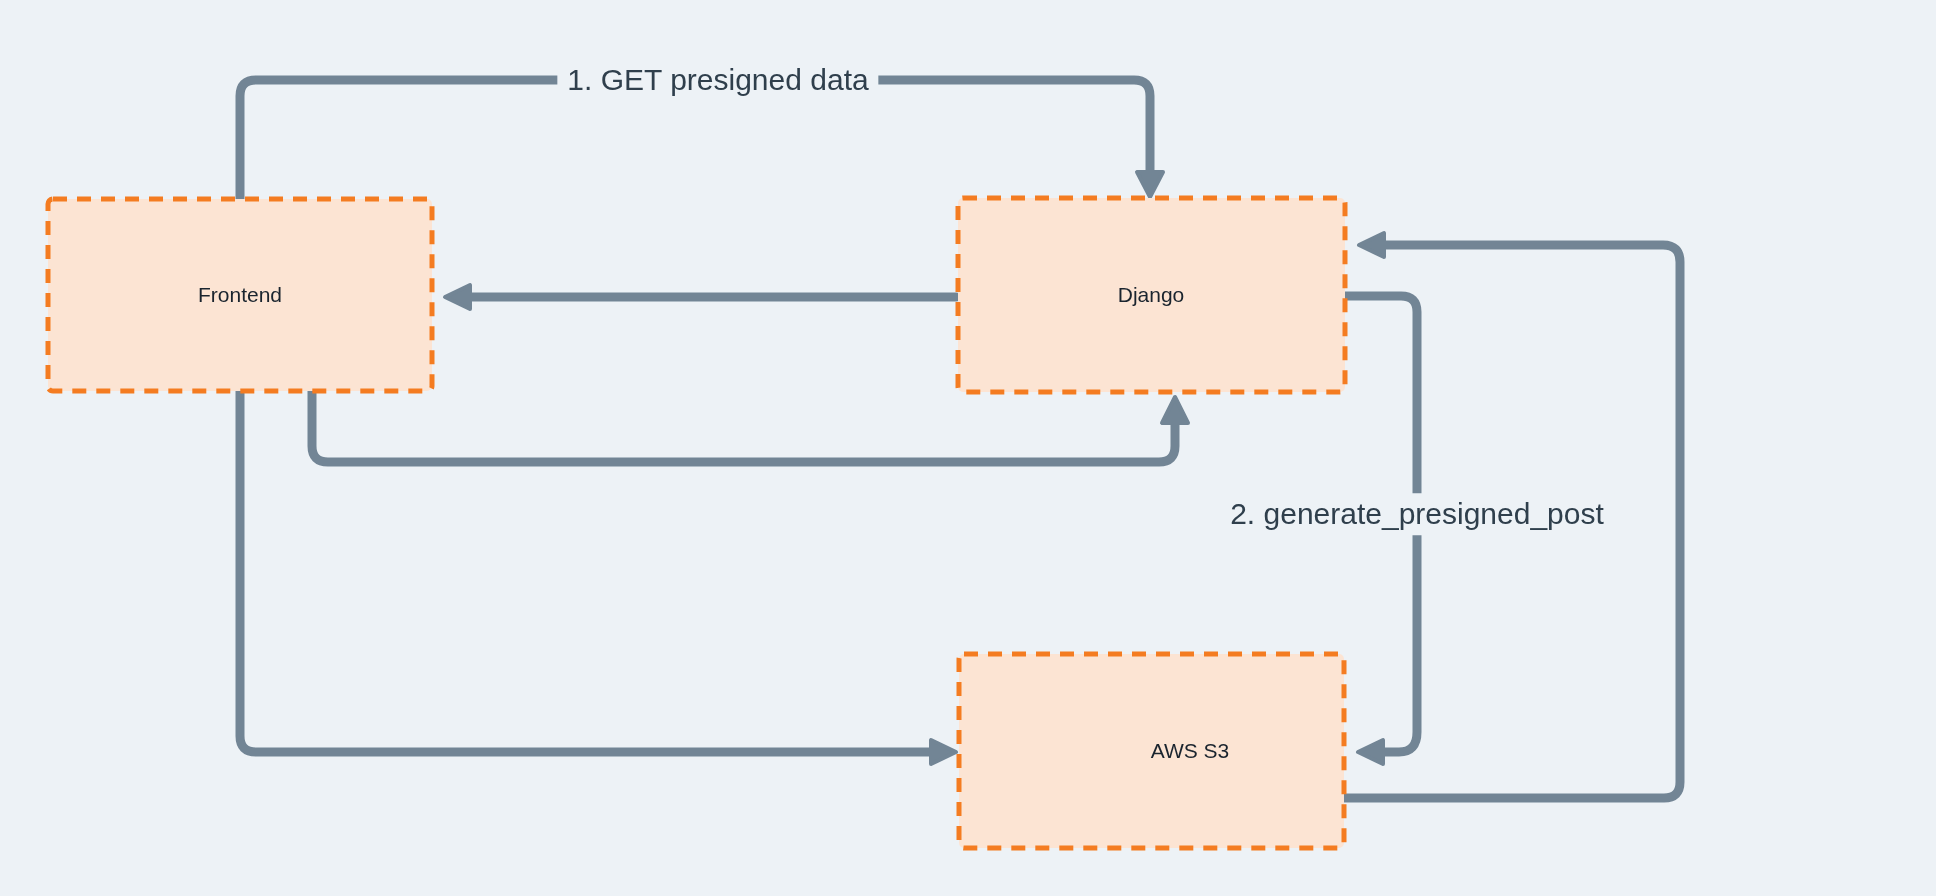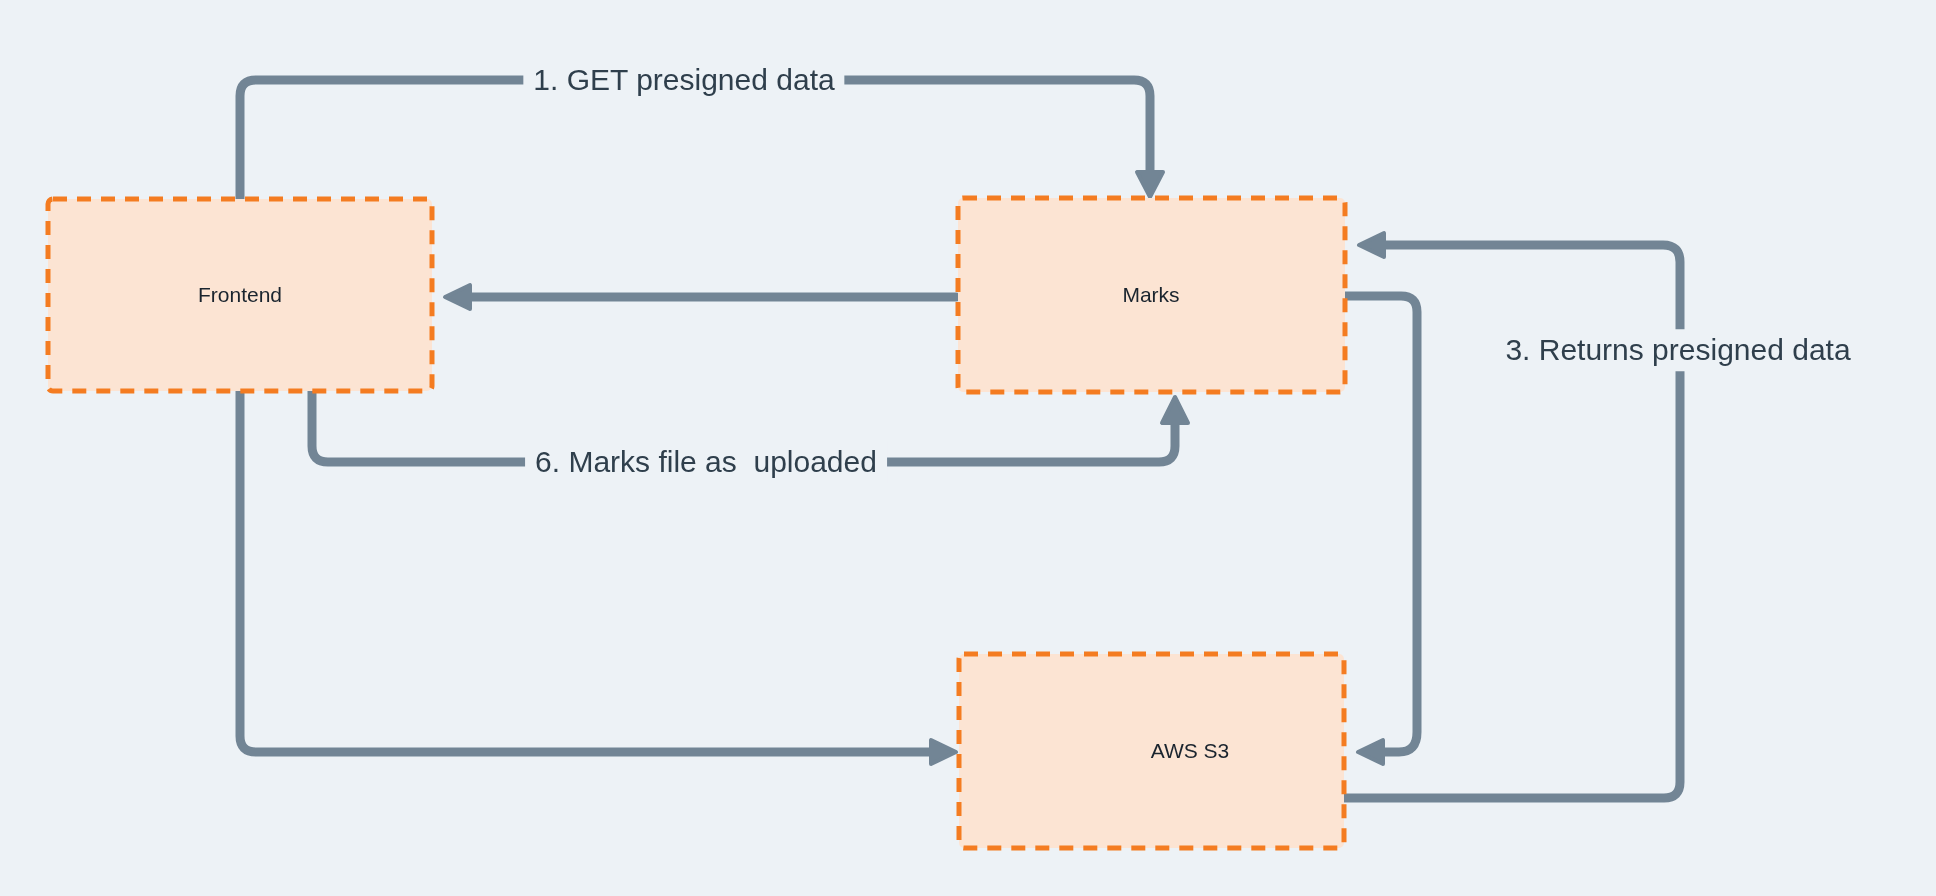--- a/index.html
+++ b/index.html
@@ -105,20 +105,19 @@
       <path class="edge-line" d="M 1344 798 L 1664 798 Q 1680 798 1680 782 L 1680 262 Q 1680 245 1663 245 L 1385 245"></path>
       <polygon class="edge-head" points="1359,245 1384,233 1384,257"></polygon>
     </g>
 
     <rect class="node-rect" x="48" y="199" width="384" height="192" rx="5"></rect>
     <rect class="node-rect" x="958" y="198" width="387" height="194" rx="5"></rect>
     <rect class="node-rect" x="959" y="654" width="385" height="194" rx="5"></rect>
   </svg>
 
   <div class="label node-label" style="left:240px;top:295px;">Frontend</div>
-  <div class="label node-label" style="left:1151px;top:295px;">Marks</div>
+  <div class="label node-label" style="left:1151px;top:295px;">Django</div>
   <div class="label node-label" style="left:1151px;top:751px;margin-left:39px;">AWS S3</div>
 
-  <div class="label edge-label" style="left:684px;top:80px;">1. GET presigned data</div>
-  <div class="label edge-label" style="left:706px;top:462px;">6. Marks file as  uploaded</div>
-  <div class="label edge-label" style="left:1678px;top:350px;">3. Returns presigned data</div>
+  <div class="label edge-label" style="left:718px;top:80px;">1. GET presigned data</div>
+  <div class="label edge-label" style="left:1417px;top:514px;">2. generate_presigned_post</div>
 
 </div>
 
 </body></html>

